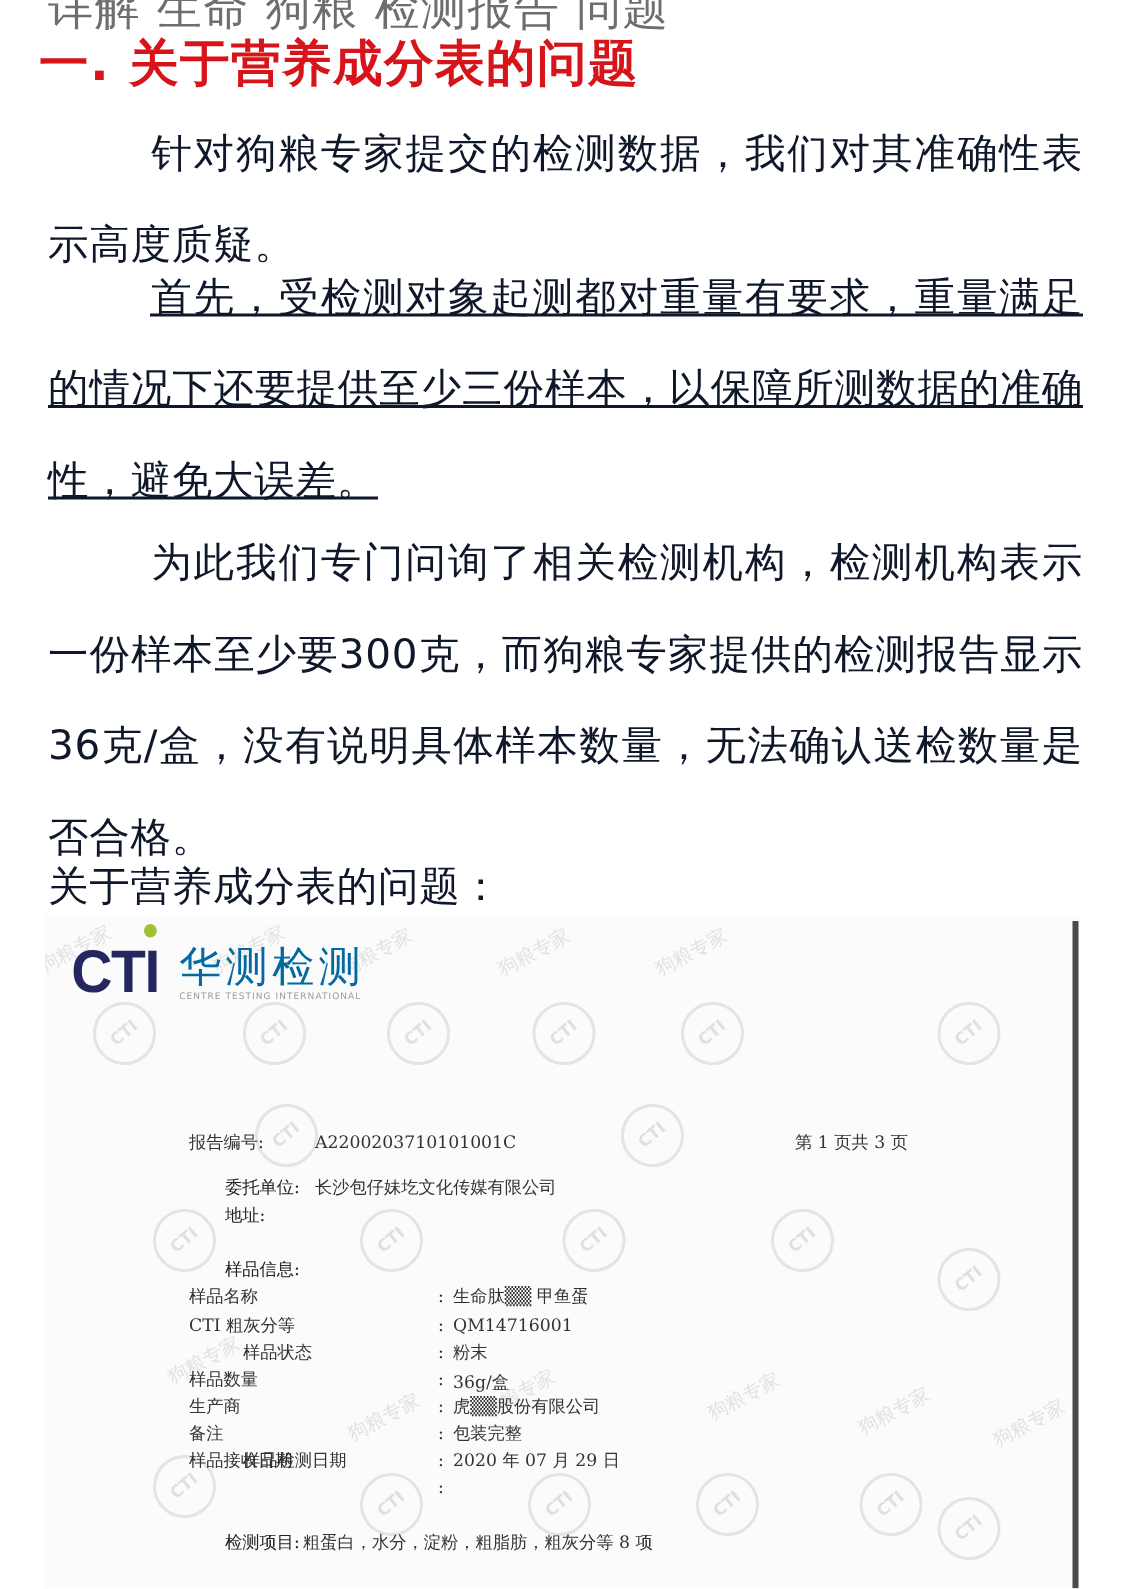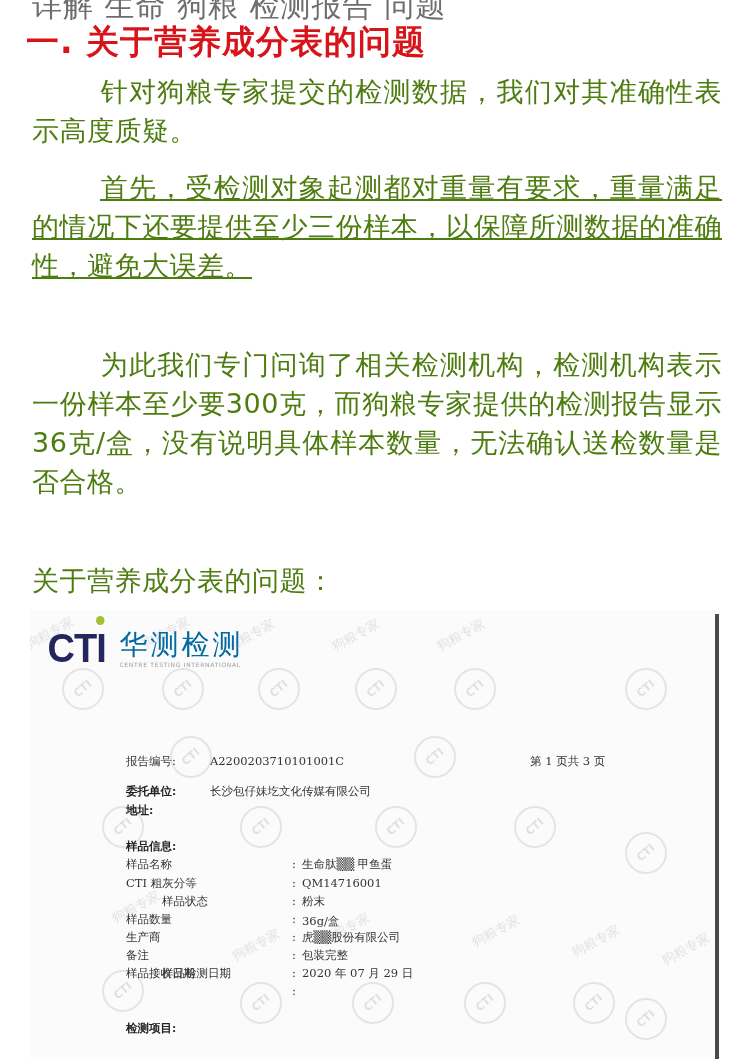--- a/index.html
+++ b/index.html
@@ -32,22 +32,22 @@
       font-weight: bold;
       color: #d8141b;
       letter-spacing: 1px;
       white-space: nowrap;
     }
     .para {
       position: absolute;
       left: 32px;
       width: 690px;
       font-size: 27px;
-      line-height: 39px;
-      color: #4d7c0f;
+      line-height: 61px;
+      color: #0f172a;
       letter-spacing: 0.5px;
       text-align: justify;
     }
     .para .indent { display: inline-block; width: 68px; }
     #p1 { top: 72px; }
     #p2 { top: 168px; text-decoration: underline; }
     #p3 { top: 345px; }
     #caption { top: 561px; }
 
     
@@ -135,21 +135,21 @@
       color: #1a1a1a;
       letter-spacing: 1px;
     }
     .r-text {
       position: absolute;
       font-family: "DejaVu Serif", "Liberation Serif", serif;
       font-size: 11.5px;
       color: #333;
       white-space: nowrap;
     }
-    .r-bold { font-weight: bold; color: #222; }
+    .r-bold { font-weight: normal; color: #222; margin-left: 24px; }
     .r-label { left: 96px; }
     .r-colon { left: 262px; }
     .r-value { left: 272px; }
   </style>
 </head>
 <body>
 
 <div class="top-cutoff">详解 生命 狗粮 检测报告 问题</div>
 
 <h1 class="section-title">一. 关于营养成分表的问题</h1>
@@ -243,15 +243,16 @@
   <div class="r-text r-value" style="top:338px;">包装完整</div>
 
   <div class="r-text r-label" style="top:356px;">样品接收日期</div>
   <div class="r-text r-colon" style="top:356px;">:</div>
   <div class="r-text r-value" style="top:356px;">2020 年 07 月 29 日</div>
 
   <div class="r-text r-label" style="top:356px;margin-left:36px;">样品检测日期</div>
   <div class="r-text r-colon" style="top:374px;">:</div>
 
   <div class="r-text r-label r-bold" style="top:411px;">检测项目:</div>
+  <div class="r-text" style="left:172px;top:411px;">粗蛋白，水分，淀粉，粗脂肪，粗灰分等 8 项</div>
 
   <div class="right-border"></div>
 </div>
 
 </body></html>

